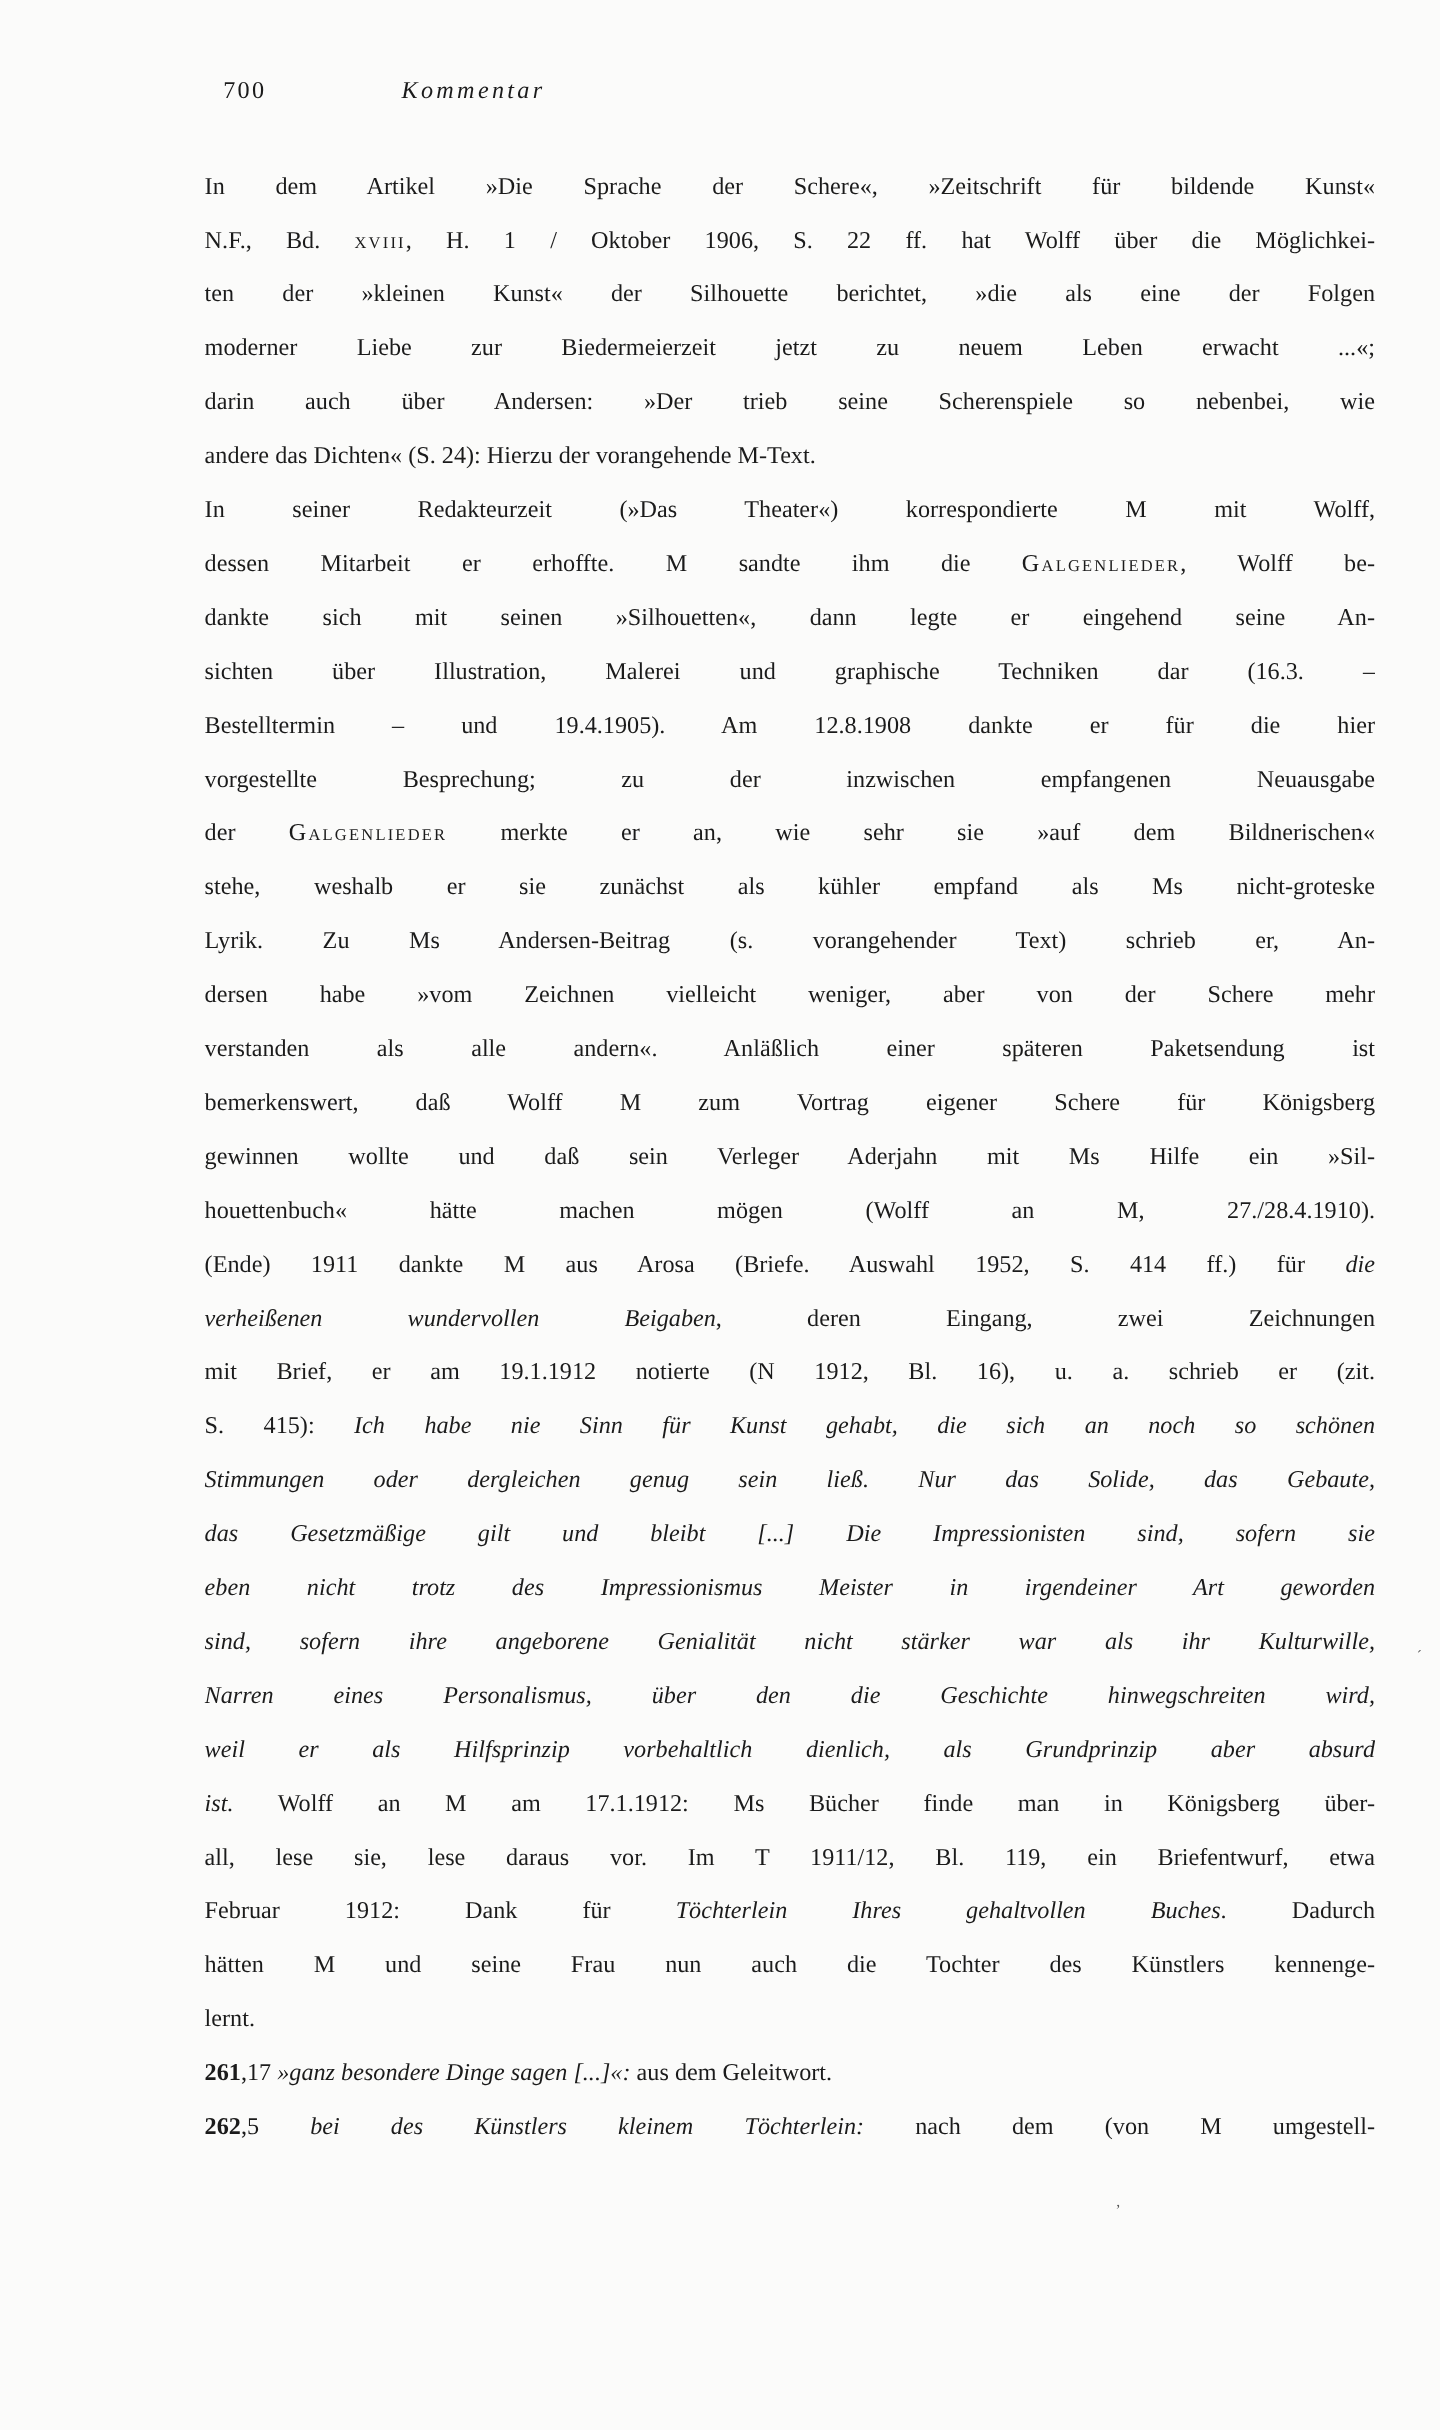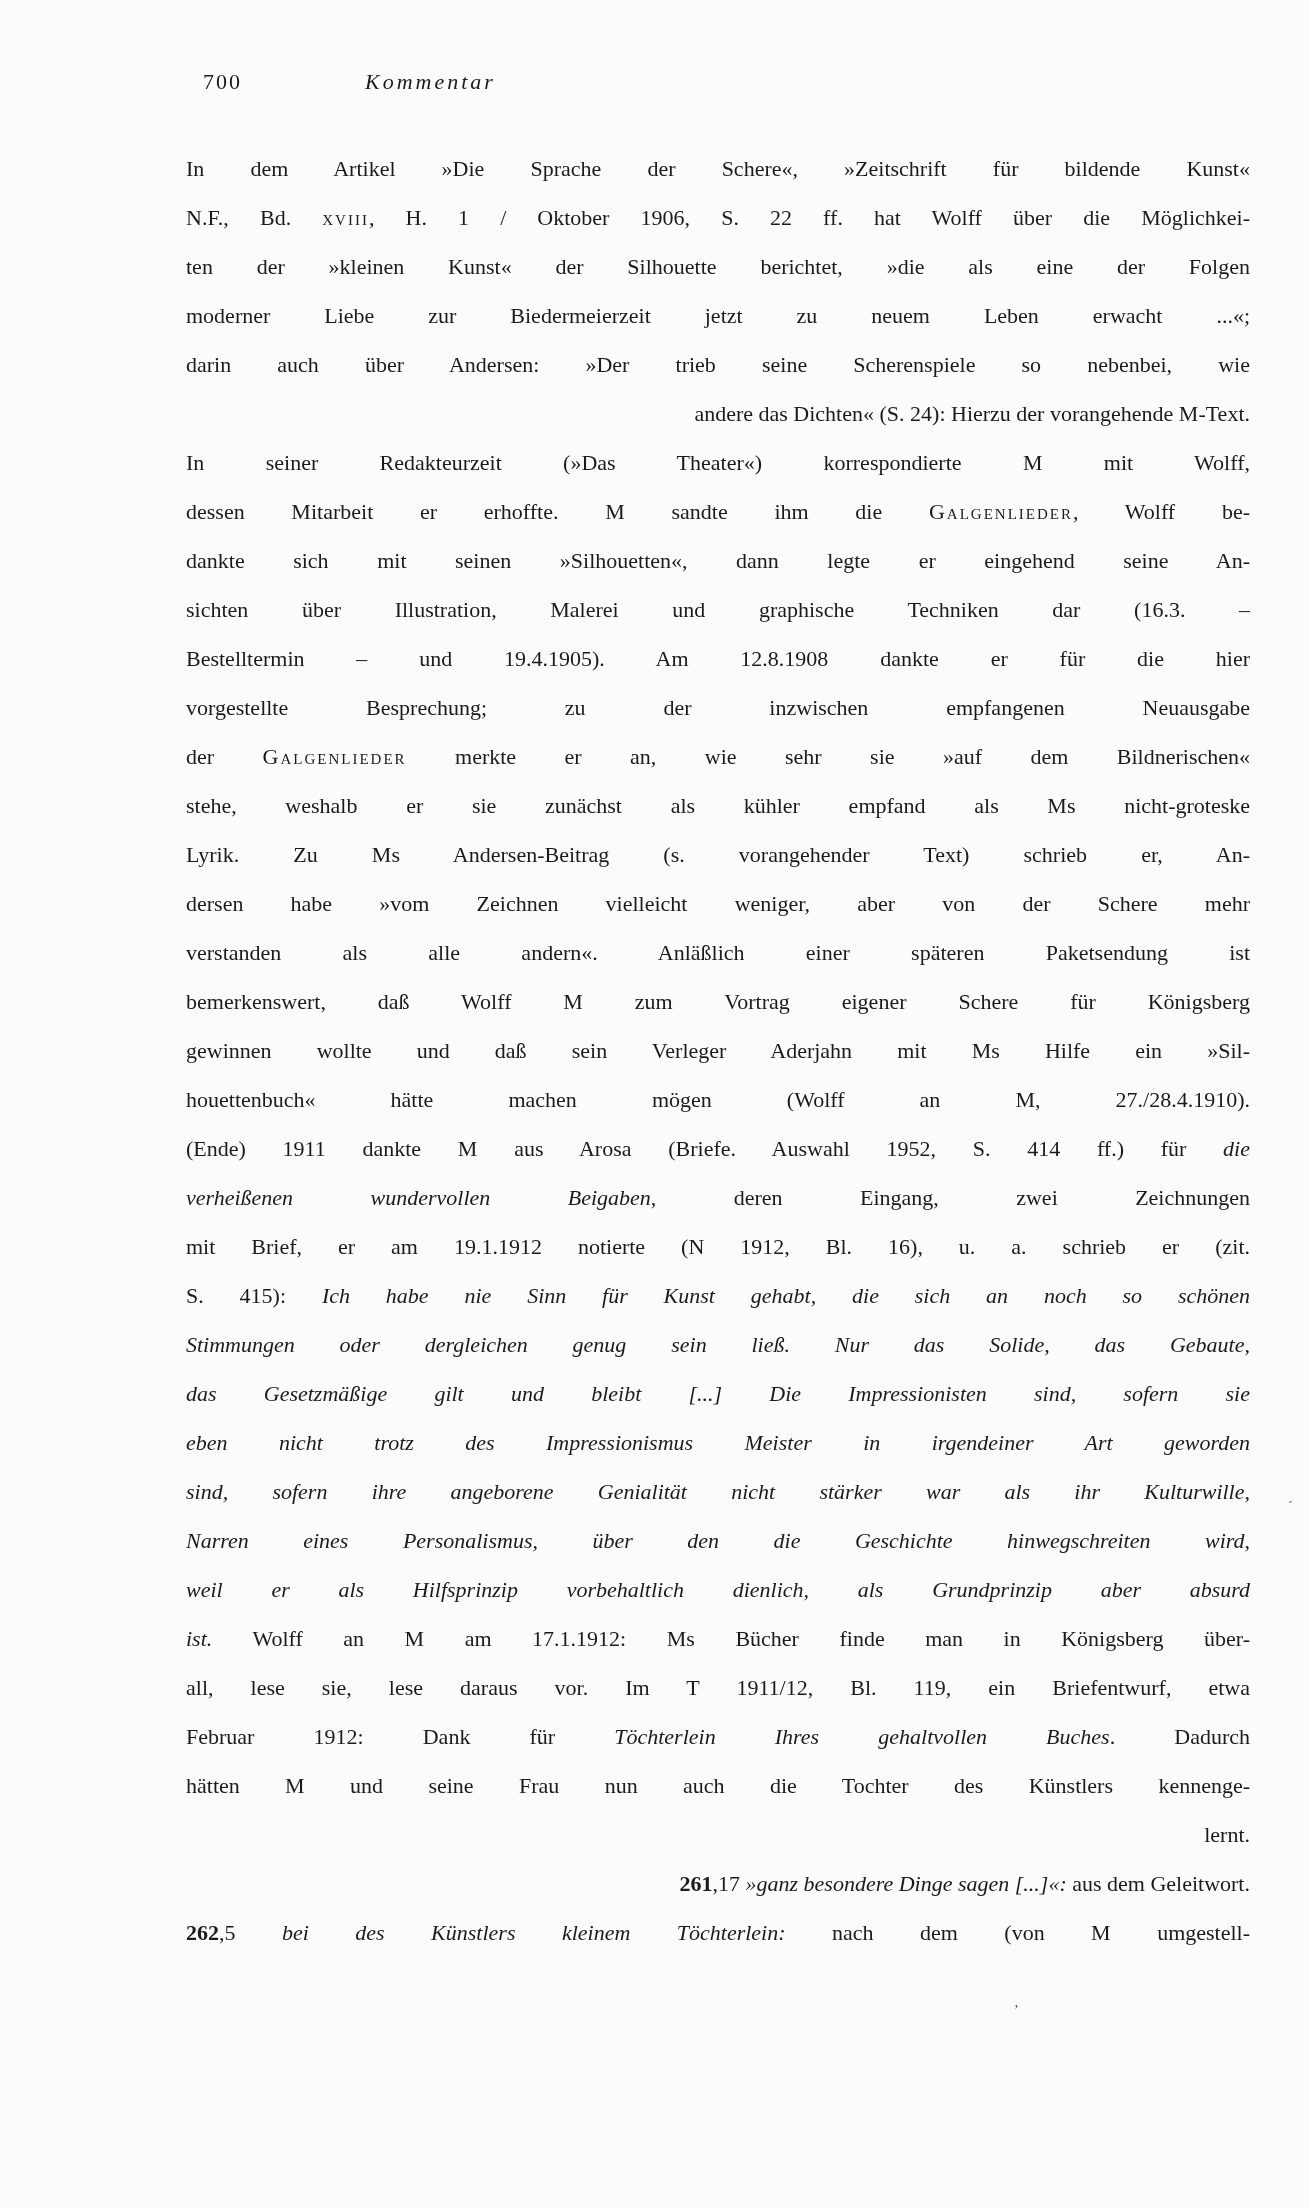--- a/index.html
+++ b/index.html
@@ -20,21 +20,21 @@
     position:absolute; left:162px; top:0;
     font-style:italic; letter-spacing:3px;
   }
   .text-block {
     position:absolute; top:144px; left:186px; width:1064px;
     font-size:22px;
   }
   .line {
     height:49px; line-height:49px;
     overflow:hidden;
-    text-align:right;
+    text-align:left;
     white-space:normal;
   }
   .line.just {
     text-align:justify;
     text-align-last:justify;
   }
   .roman { font-style:normal; }
   .italic { font-style:italic; }
   .bold { font-weight:700;font-family:Liberation Serif, serif; }
   .smallcaps { font-variant:small-caps; letter-spacing:2px; }

